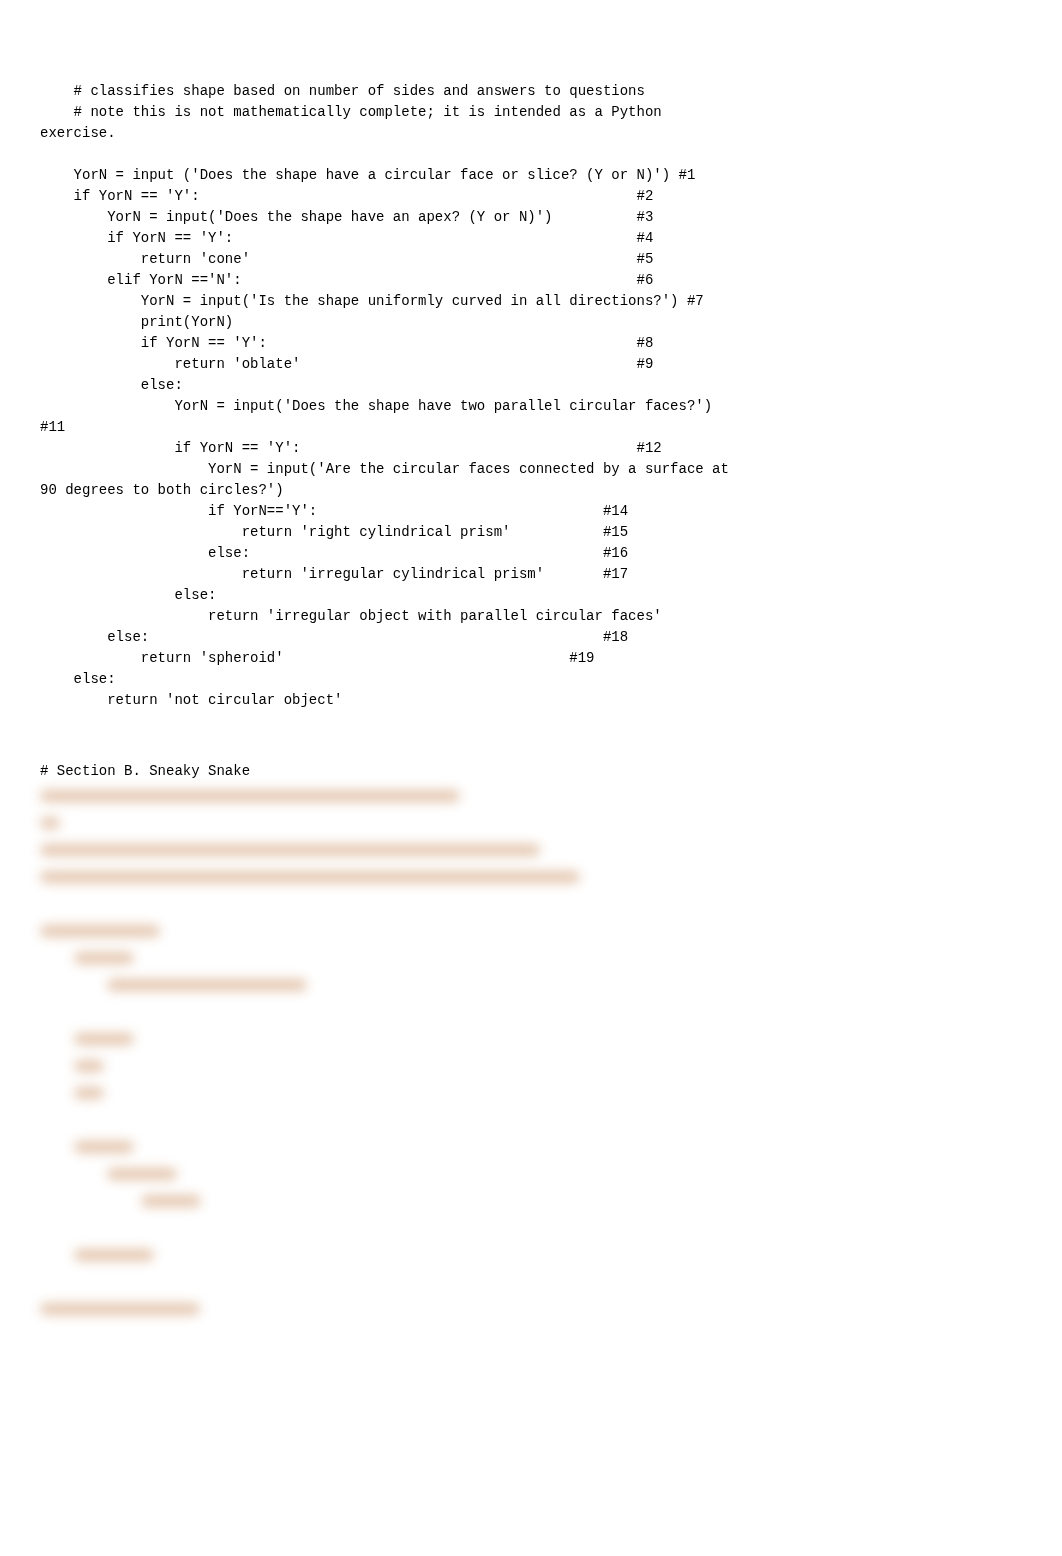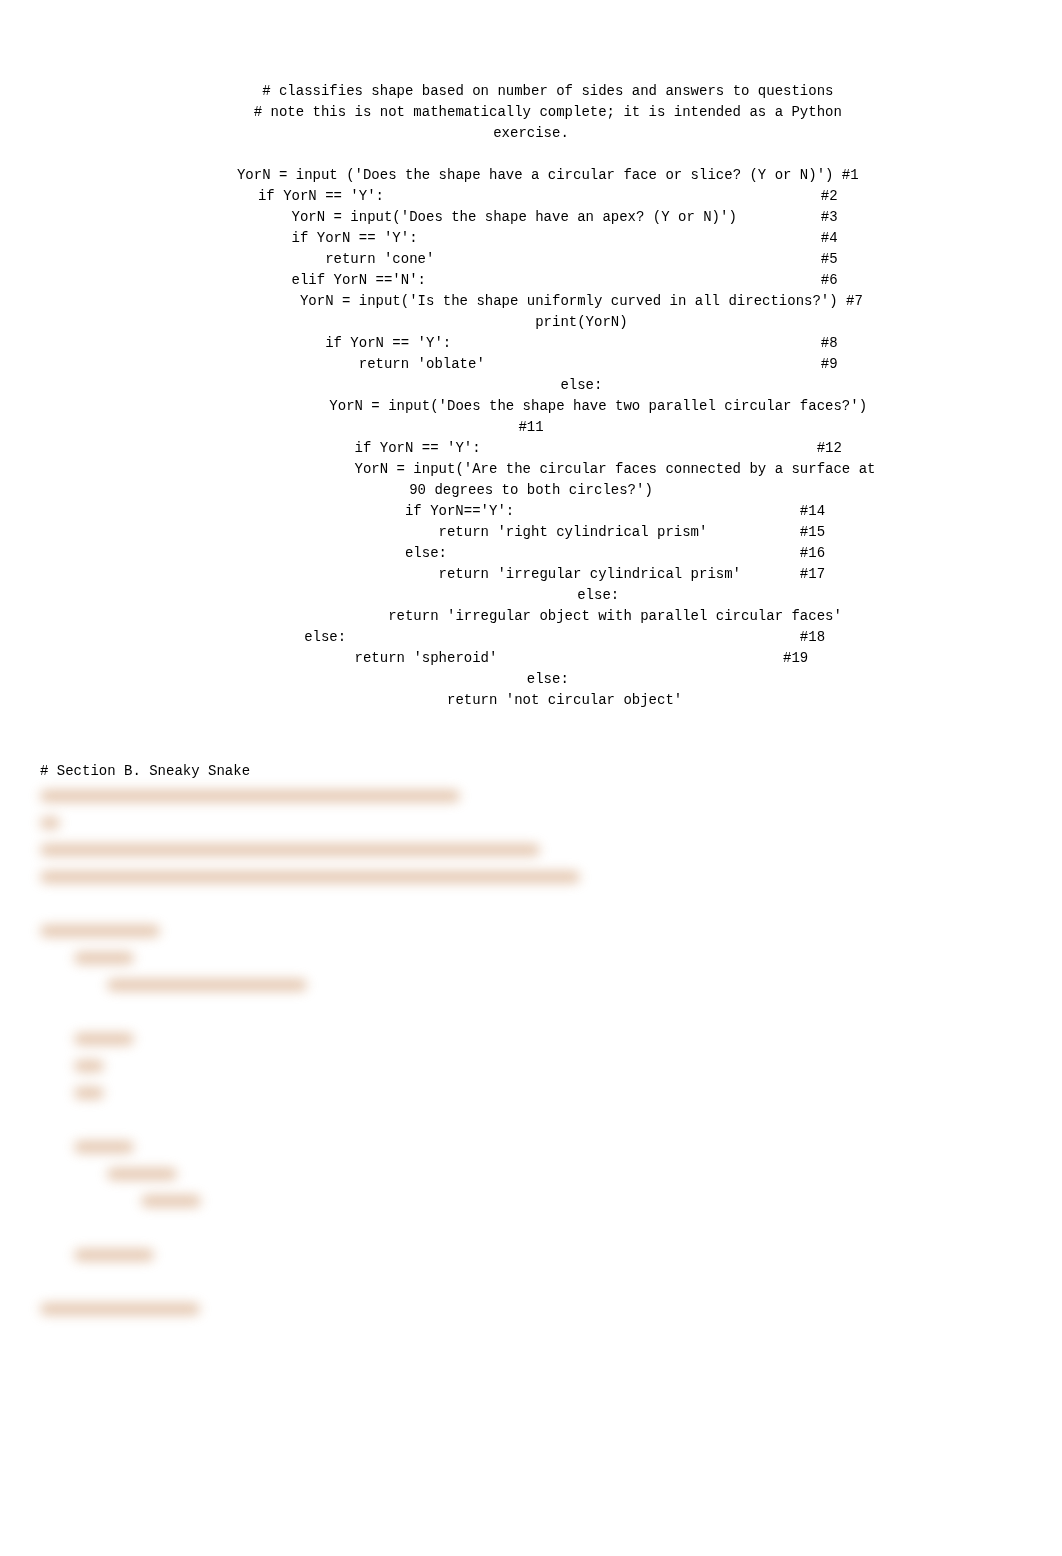--- a/index.html
+++ b/index.html
@@ -9,21 +9,20 @@
     font-size: 14px;
     line-height: 1.5;
     background: #ffffff;
     color: #000000;
     width: 1062px;
     box-sizing: border-box;
   }
   .code-block {
     white-space: pre;
     margin-bottom: 50px;
-    text-align: center;
   }
   .section-heading {
     white-space: pre;
     margin-bottom: 4px;
   }
   .blur-region {
     filter: blur(6px);
     opacity: 0.65;
     user-select: none;
   }

